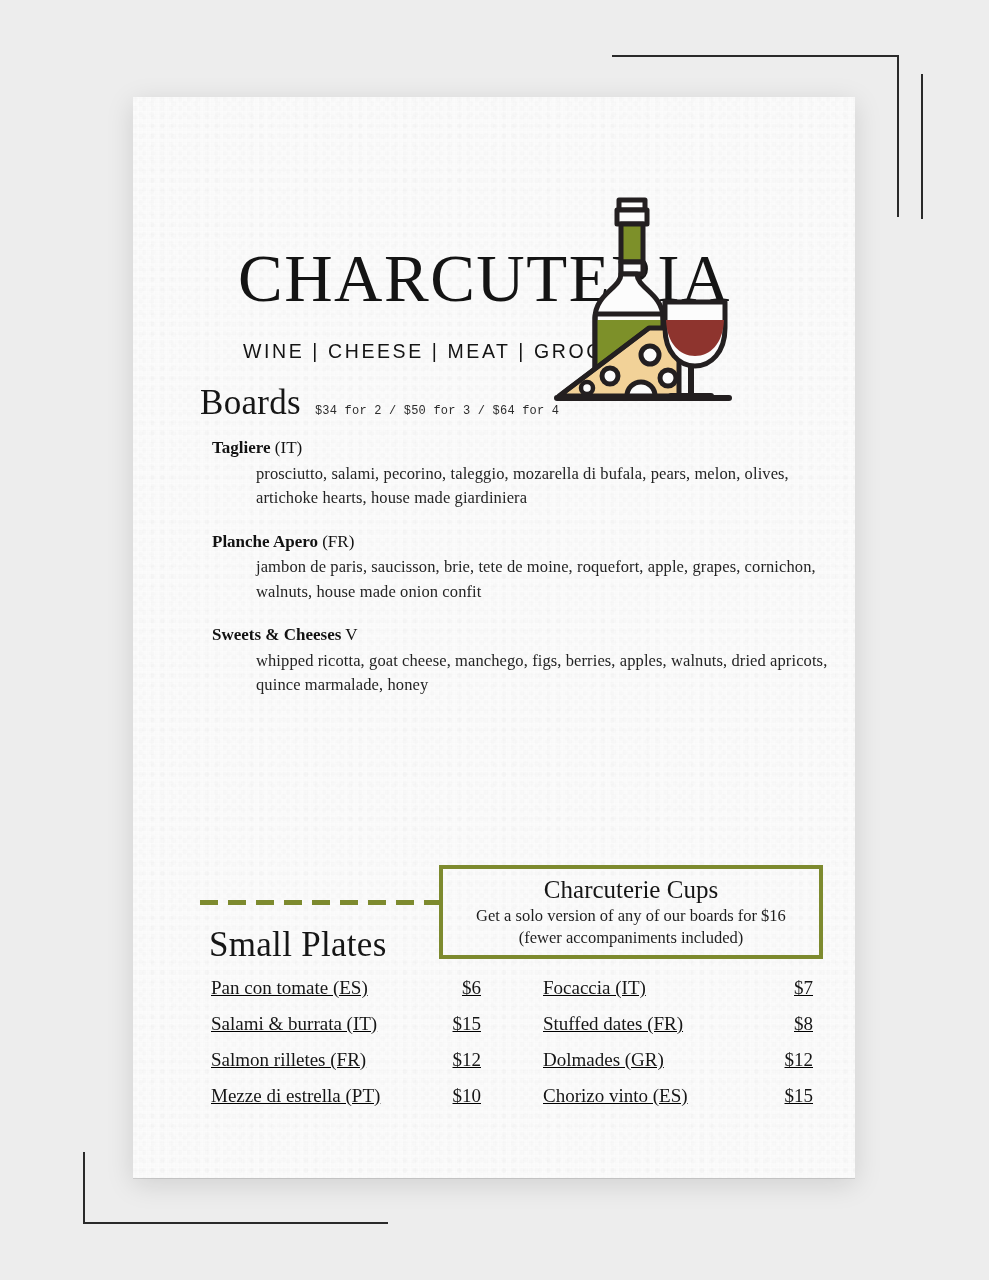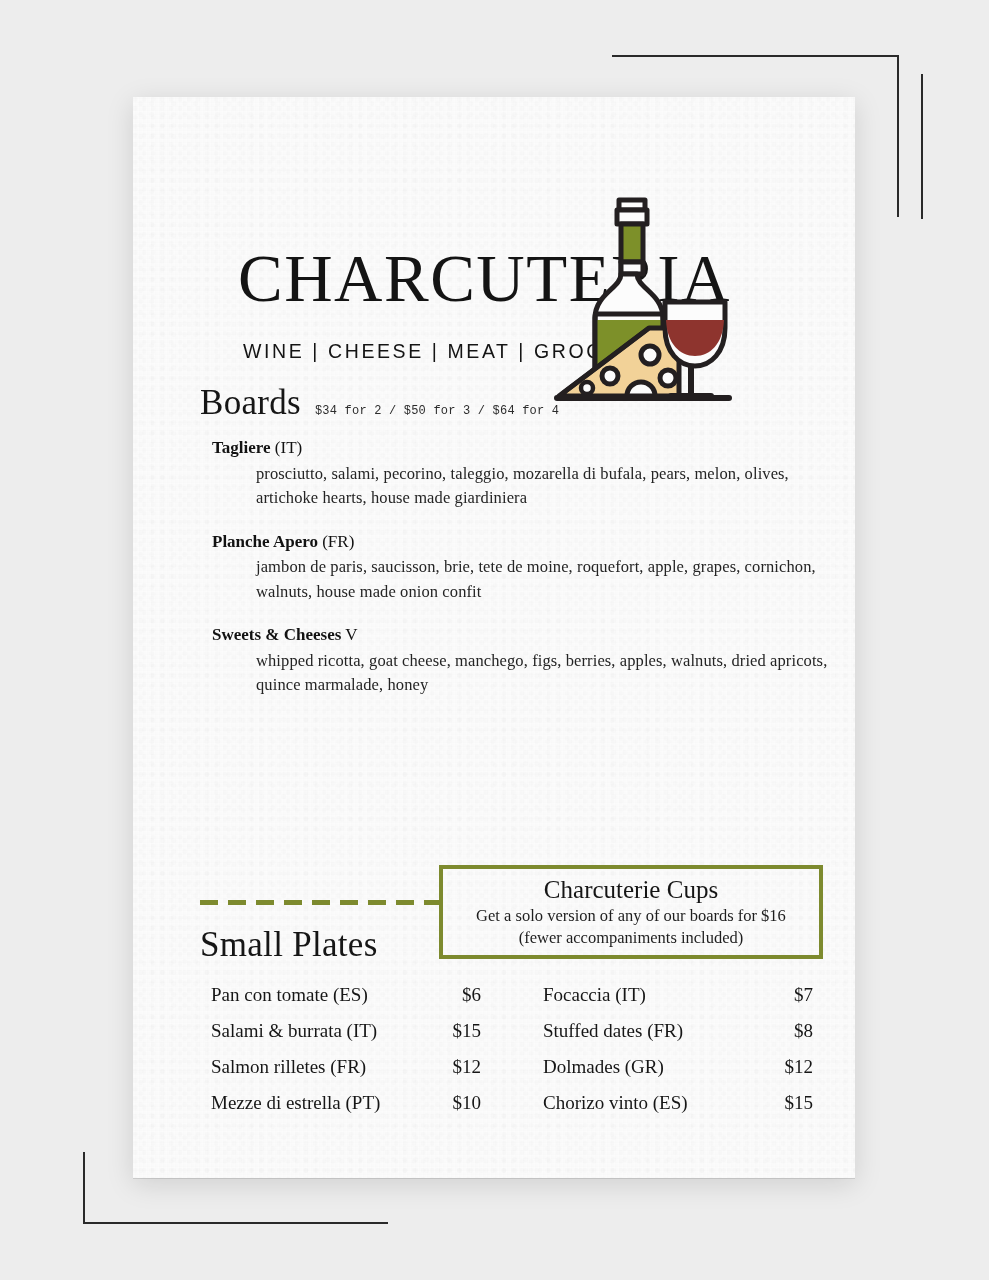--- a/index.html
+++ b/index.html
@@ -95,21 +95,21 @@
     line-height: 1;
   }
   .section-sub {
     font-family: Liberation Mono, monospace;
     font-size: 12px;
     color: #2c2c2c;
     letter-spacing: 0.2px;
     white-space: nowrap;
   }
   #boards-head { left: 67px; top: 288px; }
-  #smallplates-head { left: 67px; top: 830px; }
+  #smallplates-head { left: 76px; top: 830px; }
 
   
   .boards-list {
     position: absolute;
     left: 79px;
     top: 340px;
     width: 620px;
   }
   .board-item { margin-bottom: 20px; }
   .board-item:last-child { margin-bottom: 0; }
@@ -180,22 +180,23 @@
     left: 78px;
     top: 880px;
     width: 620px;
     display: grid;
     grid-template-columns: 1fr 1fr;
     column-gap: 44px;
     row-gap: 0px;
   }
   .plate-row {
     display: flex;
-    align-items: center;
+    align-items: flex-start;
     height: 36px;
+    text-decoration: underline;
   }
   .plate-name {
     font-family: "Liberation Serif", serif;
     font-size: 19px;
     color: #161616;
     white-space: nowrap;
   }
   .plate-price {
     font-family: "Liberation Serif", serif;
     font-size: 19px;

